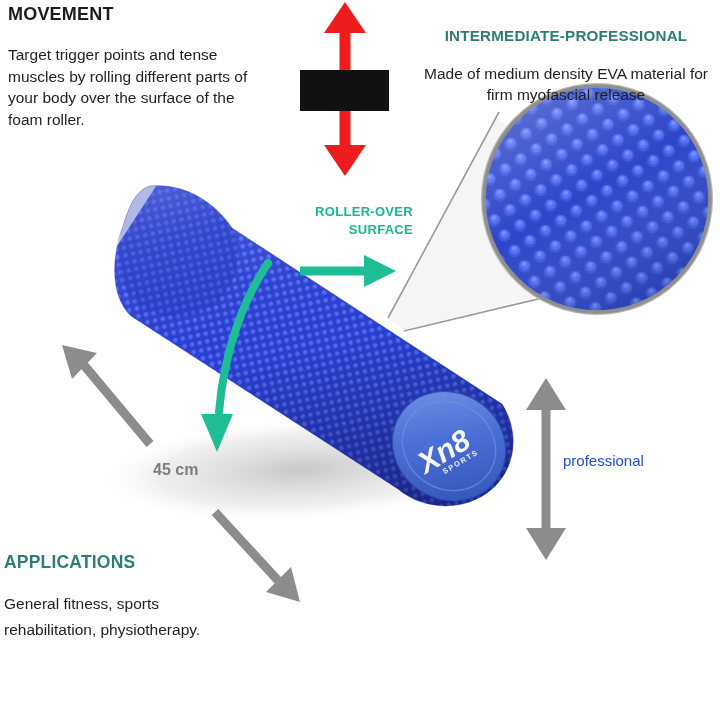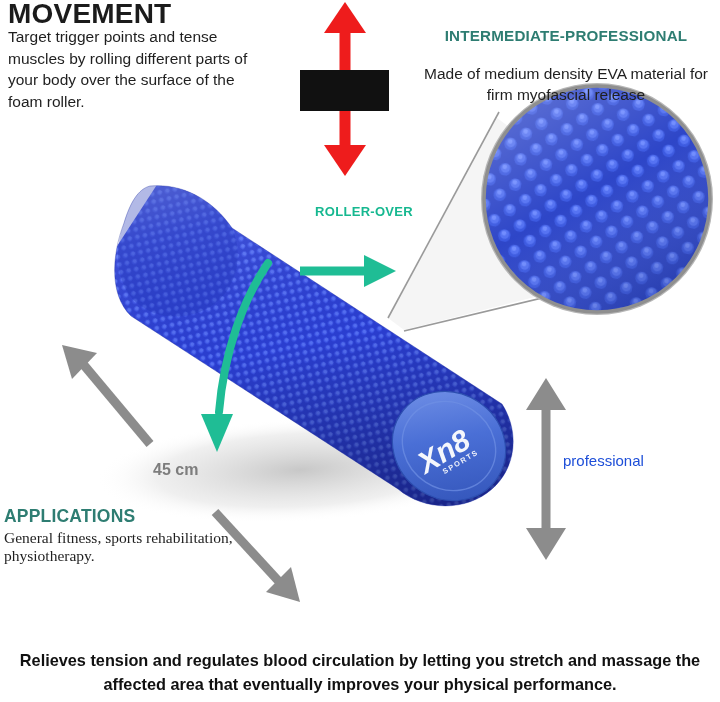--- a/index.html
+++ b/index.html
@@ -38,40 +38,40 @@
     color: #16b890;
     letter-spacing: .3px;
   }
   .body-text {
     color: #1f1f1f;
     font-weight: 400;
   }
 
   
   #movement-block { left: 8px; top: 2px; width: 245px; }
-  #movement-title { font-size: 28px; line-height: 24px; }
-  #movement-body  { font-size: 15.5px; line-height: 21.5px; margin-top: 0; }
+  #movement-title { font-size: 18px; line-height: 24px; }
+  #movement-body  { font-size: 15.5px; line-height: 21.5px; margin-top: 18px; }
 
   
   #intermediate-block {
     right: 4px; top: 0px; width: 300px; text-align: center;
   }
   #intermediate-title { font-size: 15.2px; line-height: 19px; }
   #intermediate-body  { font-size: 15.5px; line-height: 21px; margin-top: 18px; }
 
   
   #rollover-block {
     left: 273px; top: 203px; width: 140px; text-align: right;
     font-size: 13px; line-height: 17.5px;
   }
 
   
-  #applications-block { left: 4px; top: 480px; width: 230px; }
+  #applications-block { left: 4px; top: 526px; width: 230px; }
   #applications-title { font-size: 17.5px; line-height: 21px; }
-  #applications-body  { font-size: 15.5px; line-height: 18px; margin-top: 2px; font-family: Liberation Serif, serif; }
+  #applications-body  { font-size: 15.5px; line-height: 26px; margin-top: 18px; }
 
   
   #length-label {
     left: 153px; top: 461px; font-size: 16px;
     color: #7d7d7d; font-weight: bold;
   }
   #diameter-label {
     left: 563px; top: 452px; font-size: 15px;
     color: #1d4ed8; font-weight: normal;
   }
@@ -234,26 +234,26 @@
     <div class="body-text" id="movement-body">Target trigger points and tense muscles by rolling different parts of your body over the surface of the foam roller.</div>
   </div>
 
   <div class="block" id="intermediate-block">
     <div class="heading-teal" id="intermediate-title">INTERMEDIATE-PROFESSIONAL</div>
     <div class="body-text" id="intermediate-body">Made of medium density EVA material for firm myofascial release</div>
   </div>
 
   <div class="block heading-green" id="rollover-block">
     <div>ROLLER-OVER</div>
+    <div>SURFACE</div>
   </div>
 
   <div class="block" id="applications-block">
     <div class="heading-teal" id="applications-title">APPLICATIONS</div>
     <div class="body-text" id="applications-body">General fitness, sports rehabilitation, physiotherapy.</div>
   </div>
 
   <div class="block" id="length-label">45 cm</div>
 
   <div class="block" id="diameter-label">professional</div>
 
-  <div class="block" id="bottom-caption">Relieves tension and regulates blood circulation by letting you stretch and massage the affected area that eventually improves your physical performance.</div>
 
 </div>
 
 </body></html>

